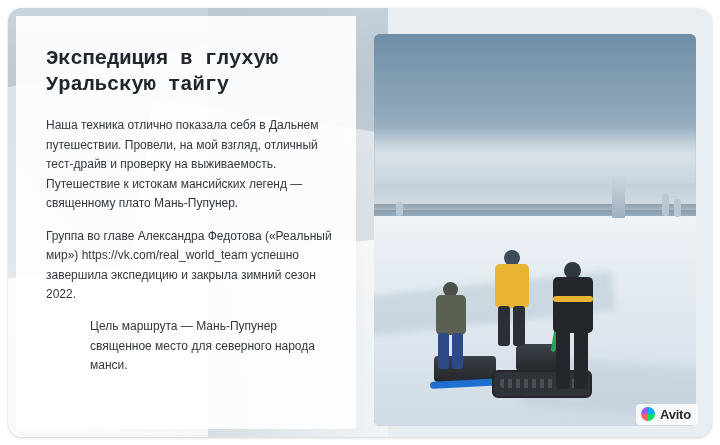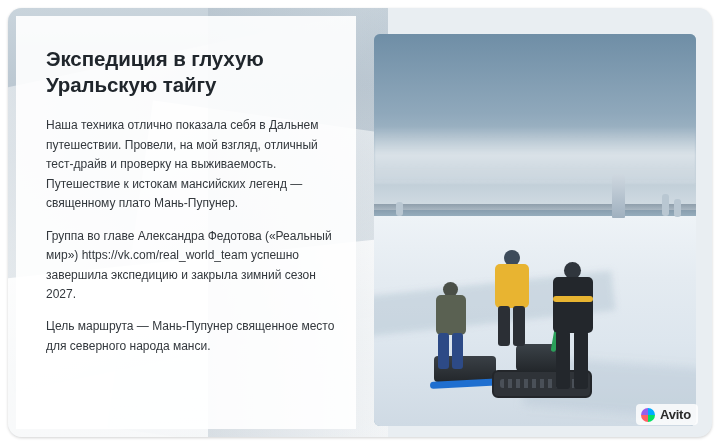--- a/index.html
+++ b/index.html
@@ -95,28 +95,29 @@
     top: 30px;
     width: 290px;
   }
   .headline {
     font-size: 20.5px;
     line-height: 1.28;
     font-weight: bold;
     color: #20262c;
     margin: 0 0 18px 0;
     letter-spacing: -0.1px;
+    font-family: Liberation Mono, monospace;
   }
   .para {
     font-size: 12px;
     line-height: 1.62;
     color: #33383d;
     margin: 0 0 13px 0;
   }
-  .para.last { margin-bottom: 0; }
+  .para.last { margin-bottom: 0; margin-left: 44px; }
 
   
   .photo {
     position: absolute;
     left: 366px;
     top: 26px;
     width: 322px;
     height: 392px;
     border-radius: 6px;
     overflow: hidden;
@@ -200,21 +201,20 @@
     position:absolute; left:-62px; top:46px; width:74px; height:7px;
     background:#1f6fd0; border-radius:4px; transform: rotate(-3deg);
   }
 
   
   .watermark {
     position: absolute;
     right: 14px;
     bottom: 12px;
     display: flex;
-    align-items: center;
     gap: 5px;
     background: rgba(255,255,255,0.82);
     border-radius: 4px;
     padding: 3px 7px 3px 5px;
   }
   .wm-logo {
     width: 14px; height: 14px; border-radius: 50%;
     background: conic-gradient(#00aaff 0 25%, #04e061 0 50%, #ff6163 0 75%, #965eeb 0 100%);
   }
   .wm-text {
@@ -234,21 +234,21 @@
       <div class="ridge1"></div>
       <div class="ridge2"></div>
       <div class="ridge3"></div>
       <div class="shade"></div>
     </div>
 
     <div class="text-panel">
       <div class="text-inner">
         <h1 class="headline">Экспедиция в глухую Уральскую тайгу</h1>
         <p class="para">Наша техника отлично показала себя в Дальнем путешествии. Провели, на мой взгляд, отличный тест-драйв и проверку на выживаемость. Путешествие к истокам мансийских легенд — священному плато Мань-Пупунер.</p>
-        <p class="para">Группа во главе Александра Федотова («Реальный мир») https://vk.com/real_world_team успешно завершила экспедицию и закрыла зимний сезон 2027.</p>
+        <p class="para">Группа во главе Александра Федотова («Реальный мир») https://vk.com/real_world_team успешно завершила экспедицию и закрыла зимний сезон 2022.</p>
         <p class="para last">Цель маршрута — Мань-Пупунер священное место для северного народа манси.</p>
       </div>
     </div>
 
     <div class="photo">
       <div class="sky"></div>
       <div class="cloudband"></div>
       <div class="horizon"></div>
       <div class="snowfield"></div>
       <div class="snow-shade1"></div>

